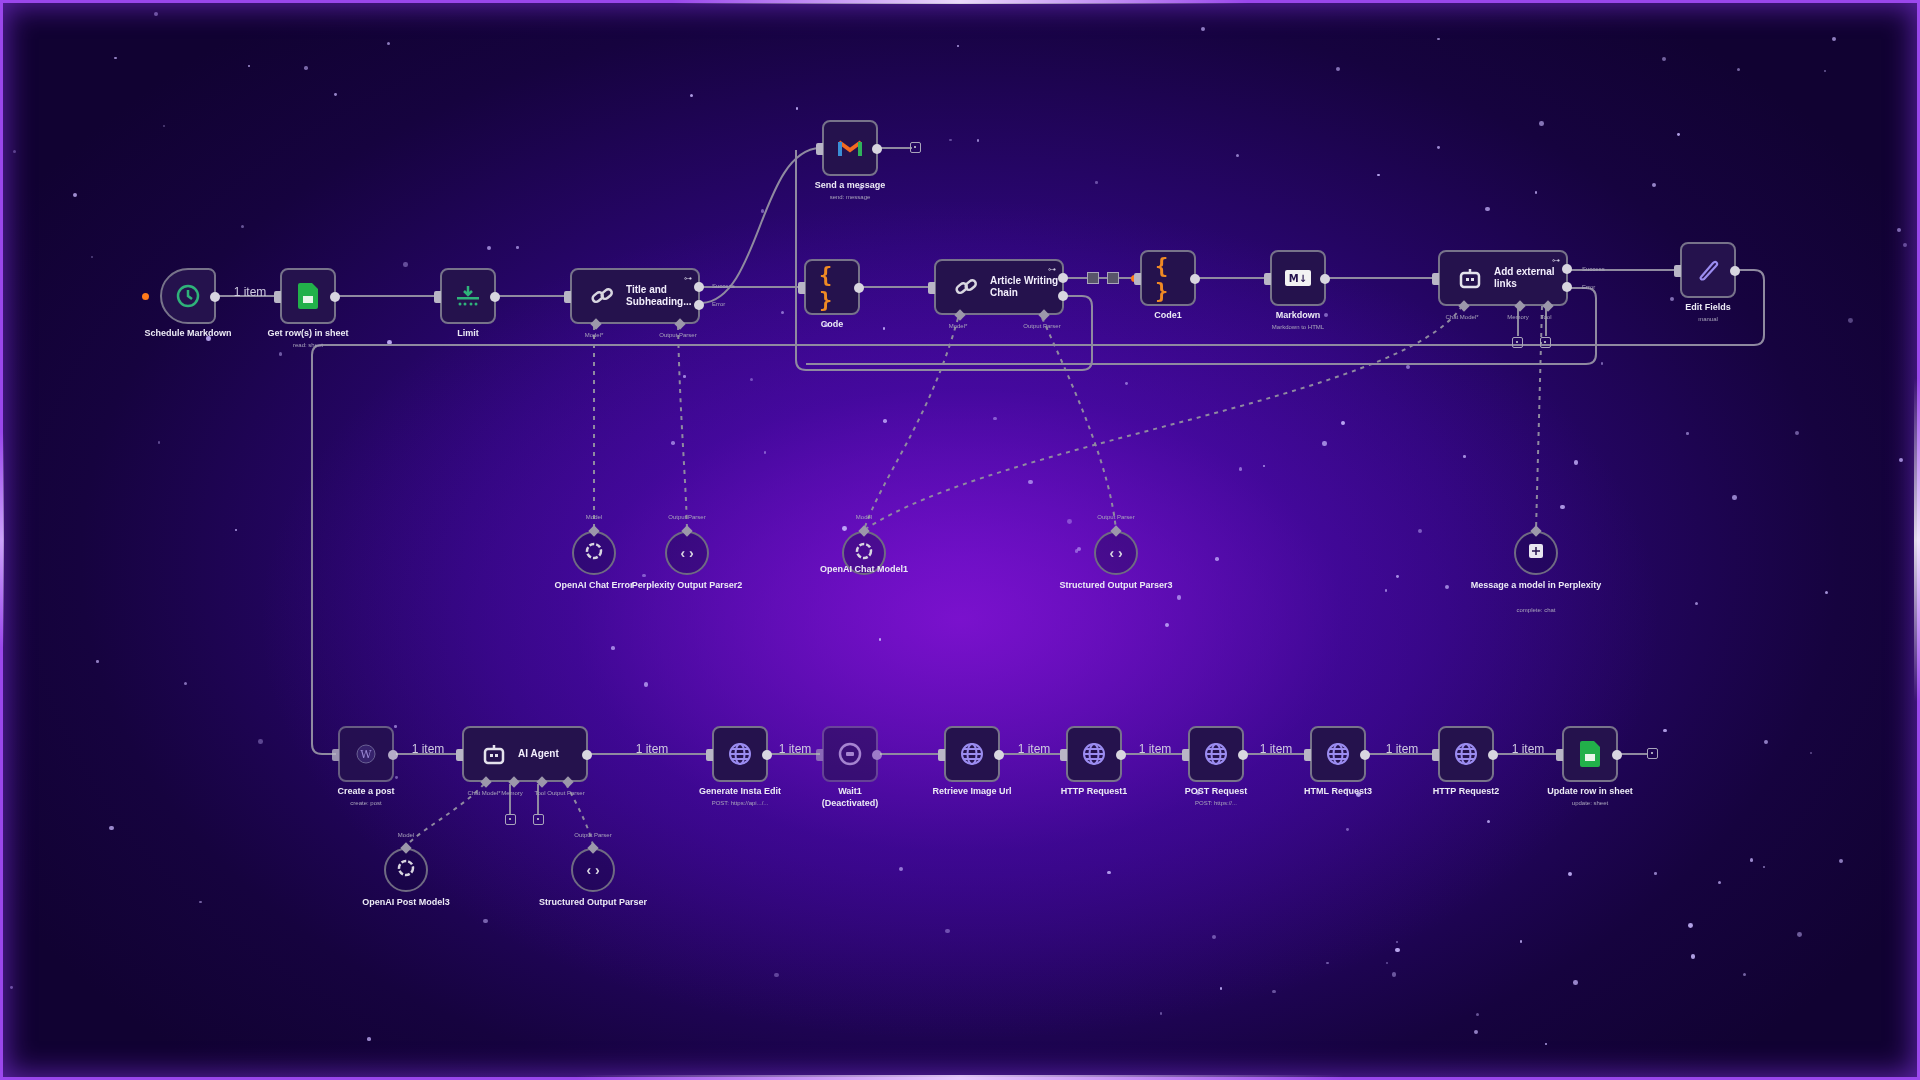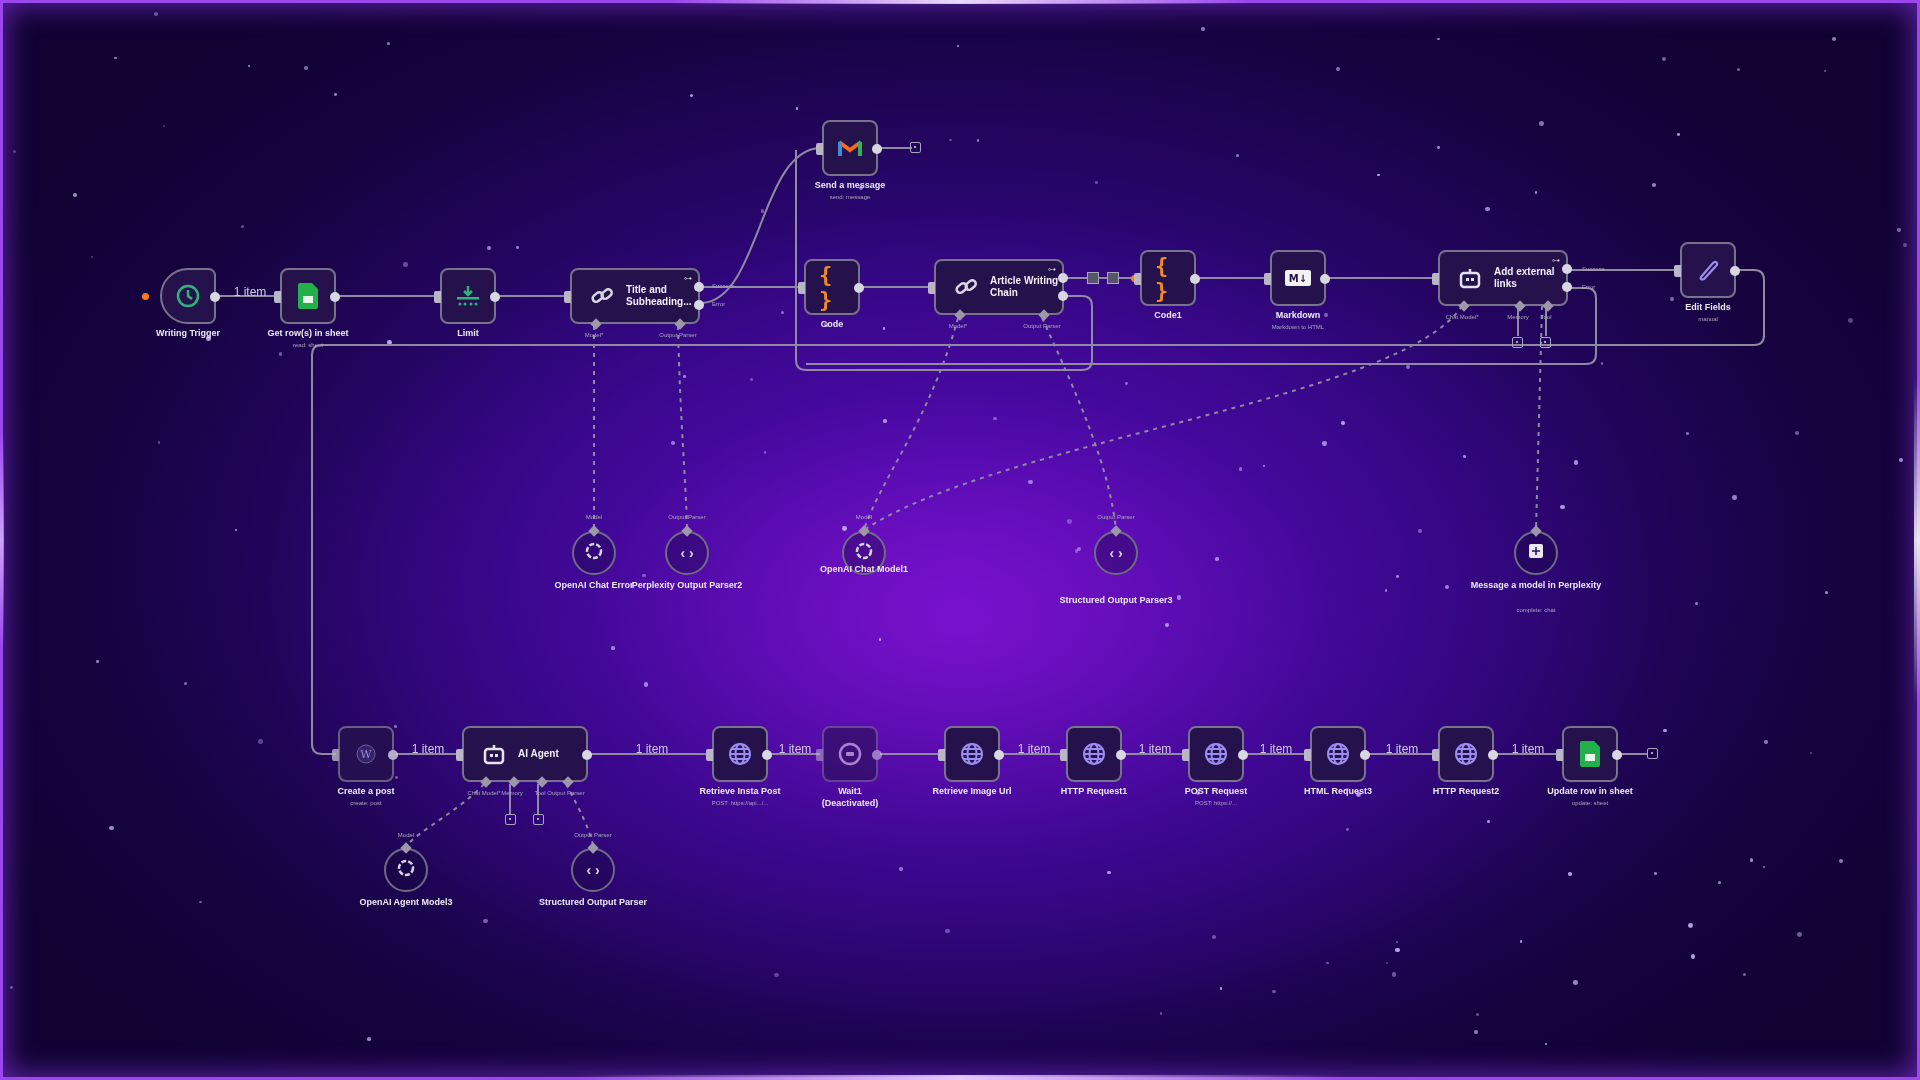--- a/index.html
+++ b/index.html
@@ -251,21 +251,21 @@
 
 <div class="node trigger" style="left:160px;top:268px;width:56px;height:56px">
   <span class="icon">
     <svg width="26" height="26" viewBox="0 0 26 26">
         <circle cx="13" cy="13" r="10" fill="none" stroke="#2fb37a" stroke-width="2.5"></circle>
         <path d="M13 7 V13 L17 16" stroke="#2fb37a" stroke-width="2.5" fill="none"></path>
       </svg>
   </span>
   <span class="port" style="right:-6px;top:22px"></span>
 </div>
-<div class="node-label" style="left:188px;top:328px">Writing Trigger</div>
+<div class="node-label" style="left:188px;top:328px">Schedule Markdown</div>
 
 <div class="node" style="left:280px;top:268px;width:56px;height:56px">
   <span class="port in" style="left:-8px;top:21px"></span>
   <span class="icon">
     <svg width="20" height="26" viewBox="0 0 20 26">
         <path d="M0 2 Q0 0 2 0 L14 0 L20 6 L20 24 Q20 26 18 26 L2 26 Q0 26 0 24Z" fill="#22b04a"></path>
         <rect x="5" y="13" width="10" height="7" fill="#e8f5ea"></rect>
       </svg>
   </span>
   <span class="port" style="right:-6px;top:22px"></span>
@@ -439,21 +439,21 @@
         <circle cx="9" cy="9" r="7" fill="none" stroke="#d8d6e0" stroke-width="2.5" stroke-dasharray="5 2"></circle>
       </svg></span>
 </div>
 <div class="node-label" style="left:864px;top:564px">OpenAI Chat Model1</div>
 
 <div class="port-label" style="left:1116px;top:514px">Output Parser</div>
 <div class="sub-node" style="left:1094px;top:531px">
   <span class="port-diamond" style="left:16px;top:-6px"></span>
   <span class="icon" style="font-size:14px;font-weight:bold;color:#d8d6e0">‹ ›</span>
 </div>
-<div class="node-label" style="left:1116px;top:595px">Structured Output Parser3</div>
+<div class="node-label" style="left:1116px;top:580px">Structured Output Parser3</div>
 
 <div class="sub-node" style="left:1514px;top:531px">
   <span class="port-diamond" style="left:16px;top:-6px"></span>
   <span class="icon"><svg width="16" height="16" viewBox="0 0 16 16">
         <rect x="1" y="1" width="14" height="14" rx="2" fill="#e8e6f0"></rect>
         <path d="M4 8 H12 M8 4 V12" stroke="#25124d" stroke-width="1.5"></path>
       </svg></span>
 </div>
 <div class="node-label" style="left:1536px;top:580px">Message a model in Perplexity</div>
 <div class="node-sub" style="left:1536px;top:607px">complete: chat</div>
@@ -503,21 +503,21 @@
           <circle cx="12" cy="12" r="10"></circle>
           <ellipse cx="12" cy="12" rx="4.5" ry="10"></ellipse>
           <line x1="2" y1="12" x2="22" y2="12"></line>
           <line x1="4" y1="7" x2="20" y2="7"></line>
           <line x1="4" y1="17" x2="20" y2="17"></line>
         </g>
       </svg>
     </span>
   <span class="port" style="right:-6px;top:22px"></span>
 </div>
-<div class="node-label" style="left:740px;top:786px">Retrieve Insta Post</div>
+<div class="node-label" style="left:740px;top:786px">Generate Insta Edit</div>
 <div class="node-sub" style="left:740px;top:800px">POST: https://api.../...</div>
 
 <div class="node deactivated" style="left:822px;top:726px;width:56px;height:56px">
   <span class="port in" style="left:-8px;top:21px"></span>
   <span class="icon">
       <svg width="24" height="24" viewBox="0 0 24 24">
         <circle cx="12" cy="12" r="10" fill="none" stroke="#e8e6f0" stroke-width="2.5"></circle>
         <rect x="8" y="10" width="8" height="4" rx="1" fill="#e8e6f0"></rect>
       </svg>
     </span>
@@ -626,21 +626,21 @@
 <div class="node-label" style="left:1590px;top:786px">Update row in sheet</div>
 <div class="node-sub" style="left:1590px;top:800px">update: sheet</div>
 
 <div class="port-label" style="left:406px;top:832px">Model</div>
 <div class="sub-node" style="left:384px;top:848px">
   <span class="port-diamond" style="left:16px;top:-6px"></span>
   <span class="icon"><svg width="18" height="18" viewBox="0 0 18 18">
         <circle cx="9" cy="9" r="7" fill="none" stroke="#d8d6e0" stroke-width="2.5" stroke-dasharray="5 2"></circle>
       </svg></span>
 </div>
-<div class="node-label" style="left:406px;top:897px">OpenAI Agent Model3</div>
+<div class="node-label" style="left:406px;top:897px">OpenAI Post Model3</div>
 
 <div class="port-label" style="left:593px;top:832px">Output Parser</div>
 <div class="sub-node" style="left:571px;top:848px">
   <span class="port-diamond" style="left:16px;top:-6px"></span>
   <span class="icon" style="font-size:14px;font-weight:bold;color:#d8d6e0">‹ ›</span>
 </div>
 <div class="node-label" style="left:593px;top:897px">Structured Output Parser</div>
 
 <div class="frame"></div>
 <div class="glow-top"></div>

